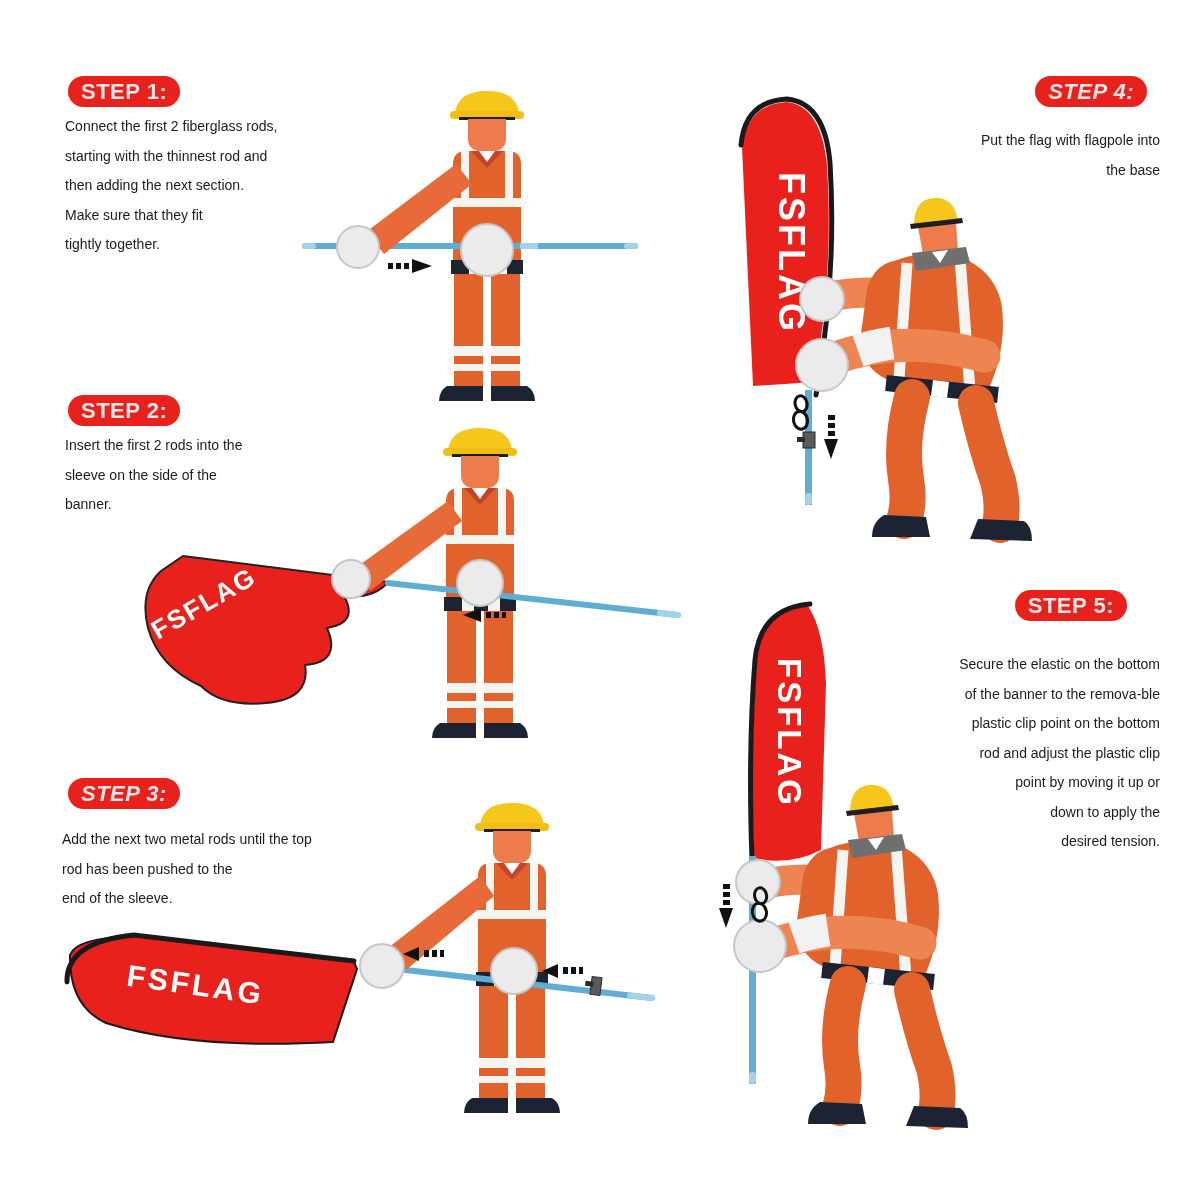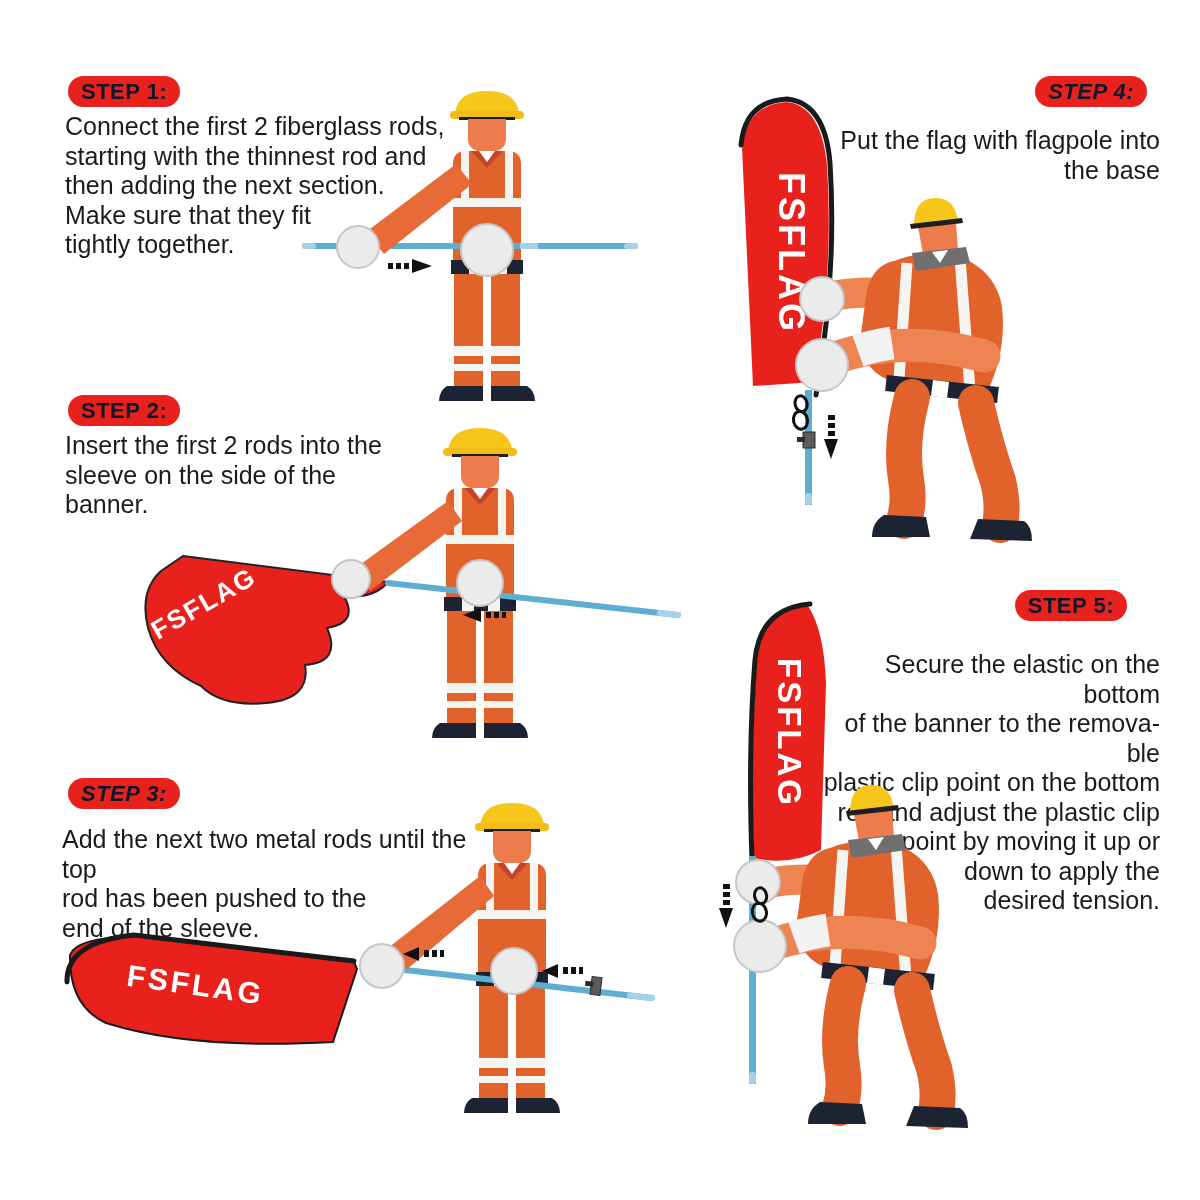--- a/index.html
+++ b/index.html
@@ -1,26 +1,26 @@
 <!DOCTYPE html>
 <html><head>
 <meta charset="utf-8">
 <style>
   html,body{margin:0;padding:0;background:#fff;}
   .canvas{
     position:relative;width:1200px;height:1200px;background:#ffffff;
     font-family:"Liberation Sans",sans-serif;overflow:hidden;
   }
   .badge{
-    position:absolute;background:#E8211D;color:#0f172a;font-weight:bold;
+    position:absolute;background:#E8211D;color:#e5e5e5;font-weight:bold;
     font-size:22px;line-height:27px;padding:2px 13px;border-radius:18px;
     letter-spacing:.5px;white-space:nowrap;
   }
   .step-text{
-    position:absolute;font-size:25px;line-height:29.5px;color:#1b1b1b;
+    position:absolute;font-size:14px;line-height:29.5px;color:#1b1b1b;
     white-space:pre-line;
   }
   .step-text.right{text-align:right;}
   .illu{position:absolute;}
   svg text{font-family:"Liberation Sans",sans-serif;}
 </style>
 </head>
 <body>
 
 <div class="canvas">

